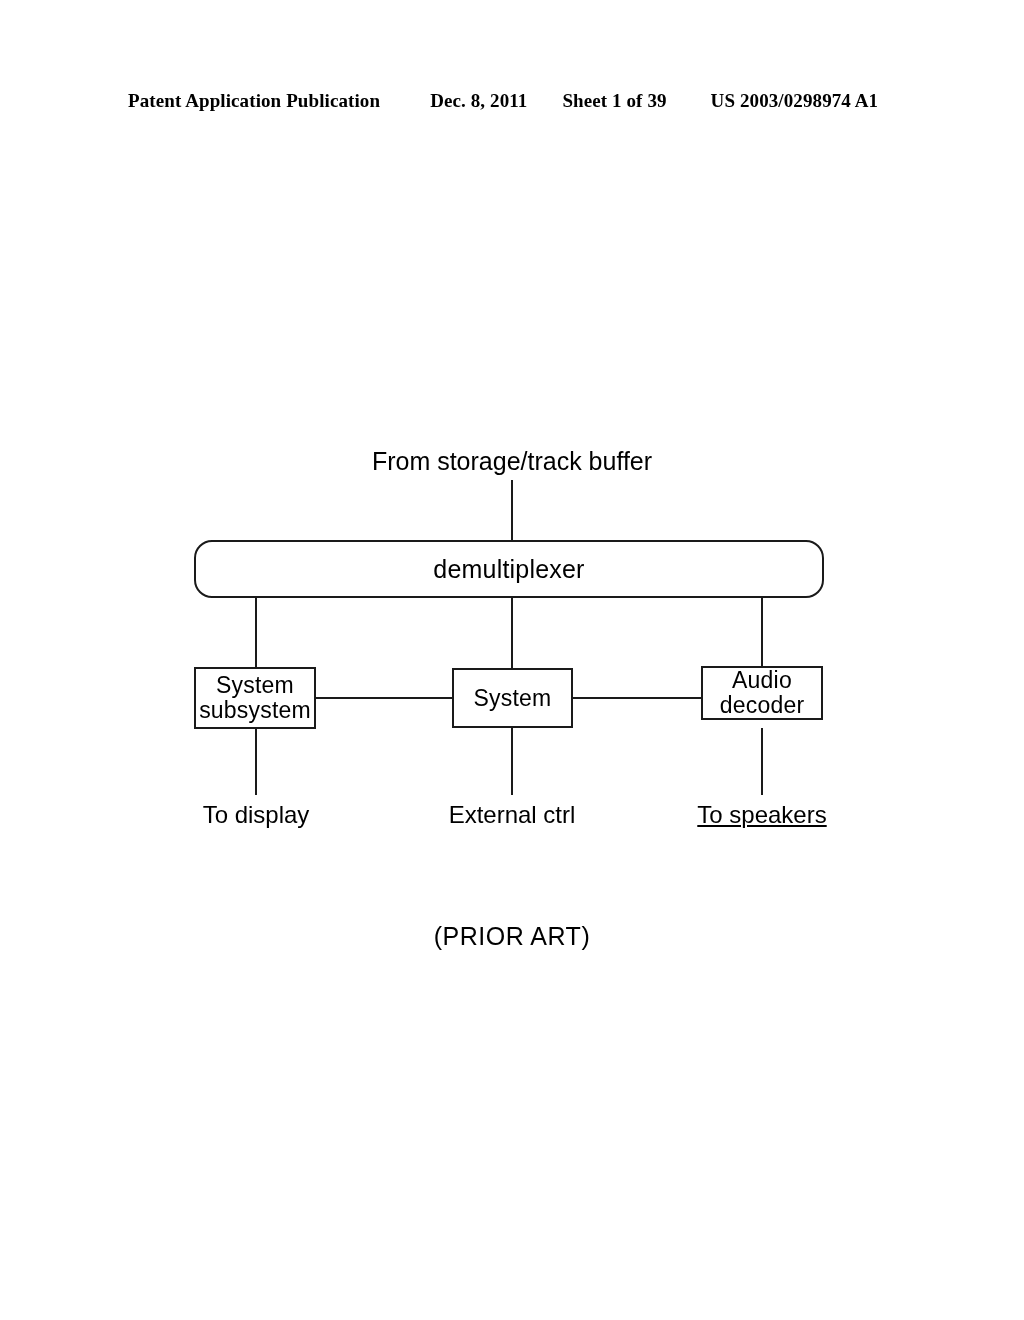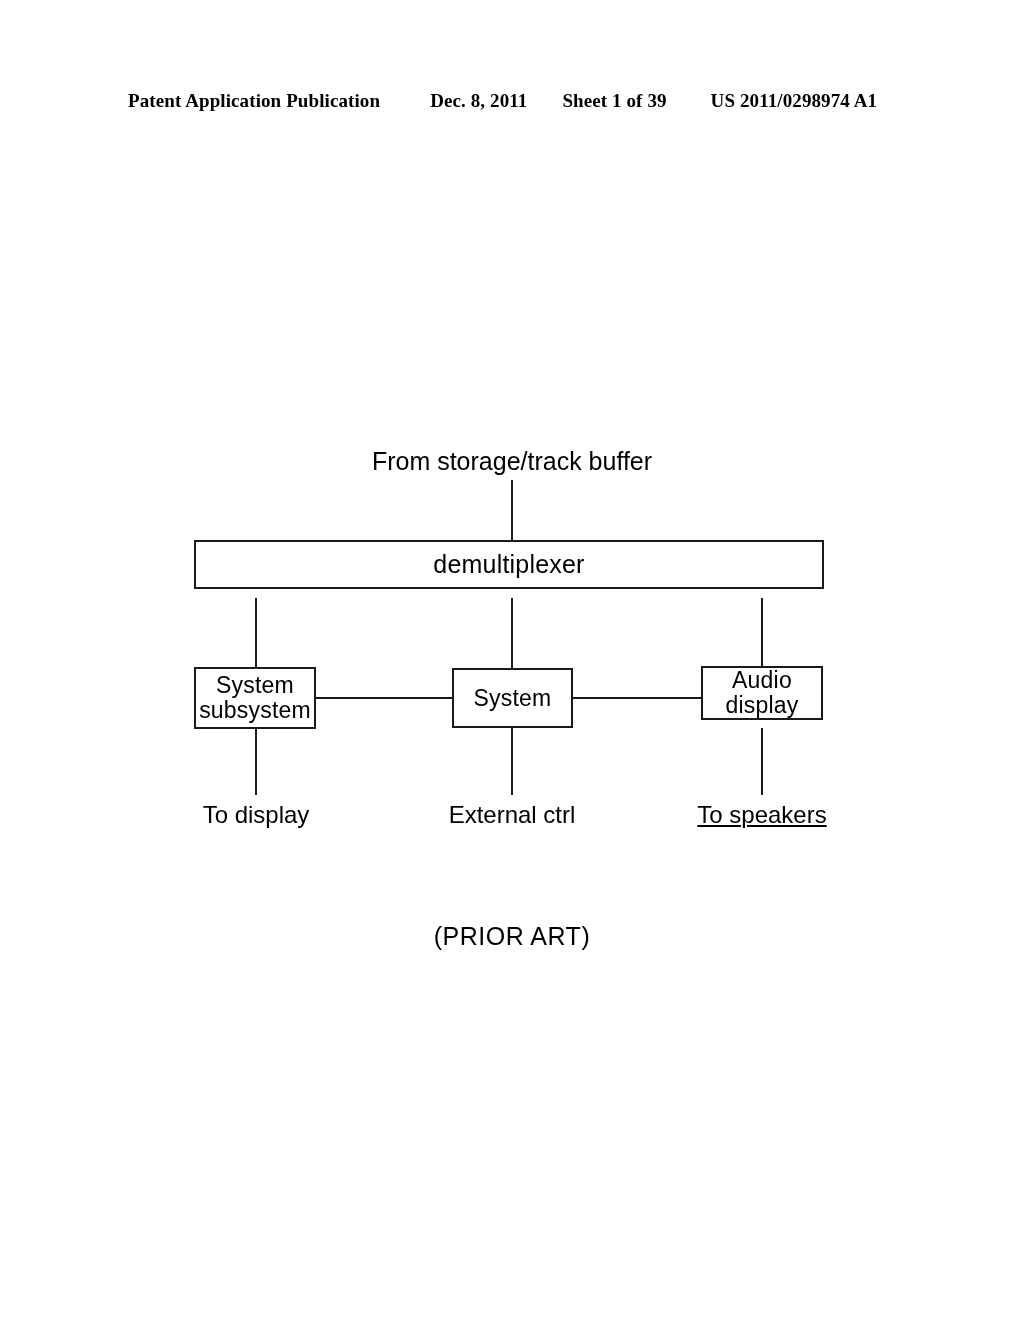--- a/index.html
+++ b/index.html
@@ -93,22 +93,23 @@
   #line-source {
     left: 511px;
     top: 480px;
     height: 61px;
   }
 
   #box-demux {
     left: 194px;
     top: 540px;
     width: 630px;
-    height: 49px;
+    height: 58px;
     font-size: 25px;
+    border-radius: 18px;
   }
 
   #line-demux-video { left: 255px; top: 598px; height: 70px; }
   #line-demux-sys   { left: 511px; top: 598px; height: 70px; }
   #line-demux-audio { left: 761px; top: 598px; height: 69px; }
 
   #box-video {
     left: 194px;
     top: 667px;
     width: 122px;
@@ -153,21 +154,21 @@
     letter-spacing: 0.5px;
   }
 </style>
 </head>
 <body>
 
 <div class="patent-header">
   <span class="hdr-pub">Patent Application Publication</span>
   <span class="hdr-date">Dec. 8, 2011</span>
   <span class="hdr-sheet">Sheet 1 of 39</span>
-  <span class="hdr-number">US 2011/0298974 A1</span>
+  <span class="hdr-number">US 2003/0298974 A1</span>
 </div>
 
 <div class="figure">
 
   <div class="caption" id="lbl-source">From storage/track buffer</div>
   <div class="vline" id="line-source"></div>
 
   <div class="box" id="box-demux">
     <span>demultiplexer</span>
   </div>
@@ -183,21 +184,21 @@
     </span>
   </div>
 
   <div class="box" id="box-system">
     <span>System</span>
   </div>
 
   <div class="box" id="box-audio">
     <span>
       <span>Audio</span>
-      <span>display</span>
+      <span>decoder</span>
     </span>
   </div>
 
   <div class="hline" id="line-video-sys"></div>
   <div class="hline" id="line-sys-audio"></div>
 
   <div class="vline" id="line-out-display"></div>
   <div class="vline" id="line-out-external"></div>
   <div class="vline" id="line-out-speakers"></div>
 

